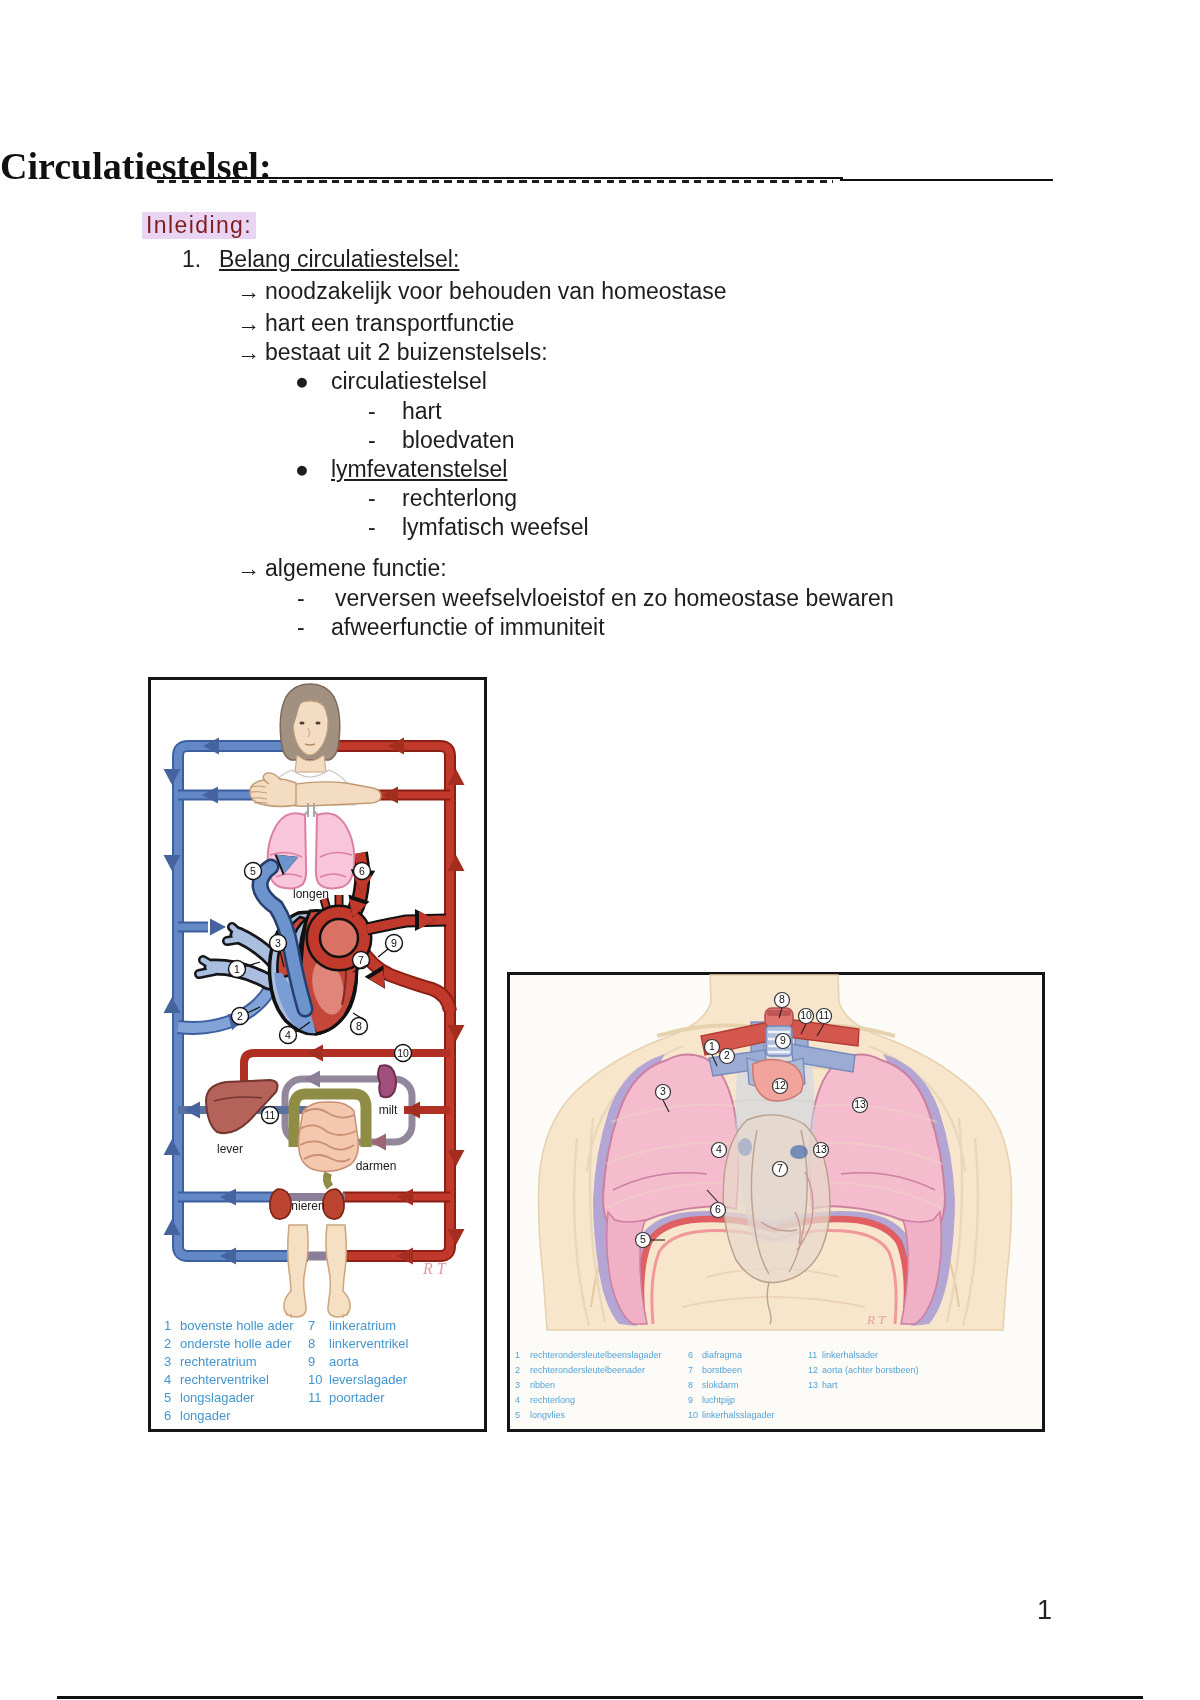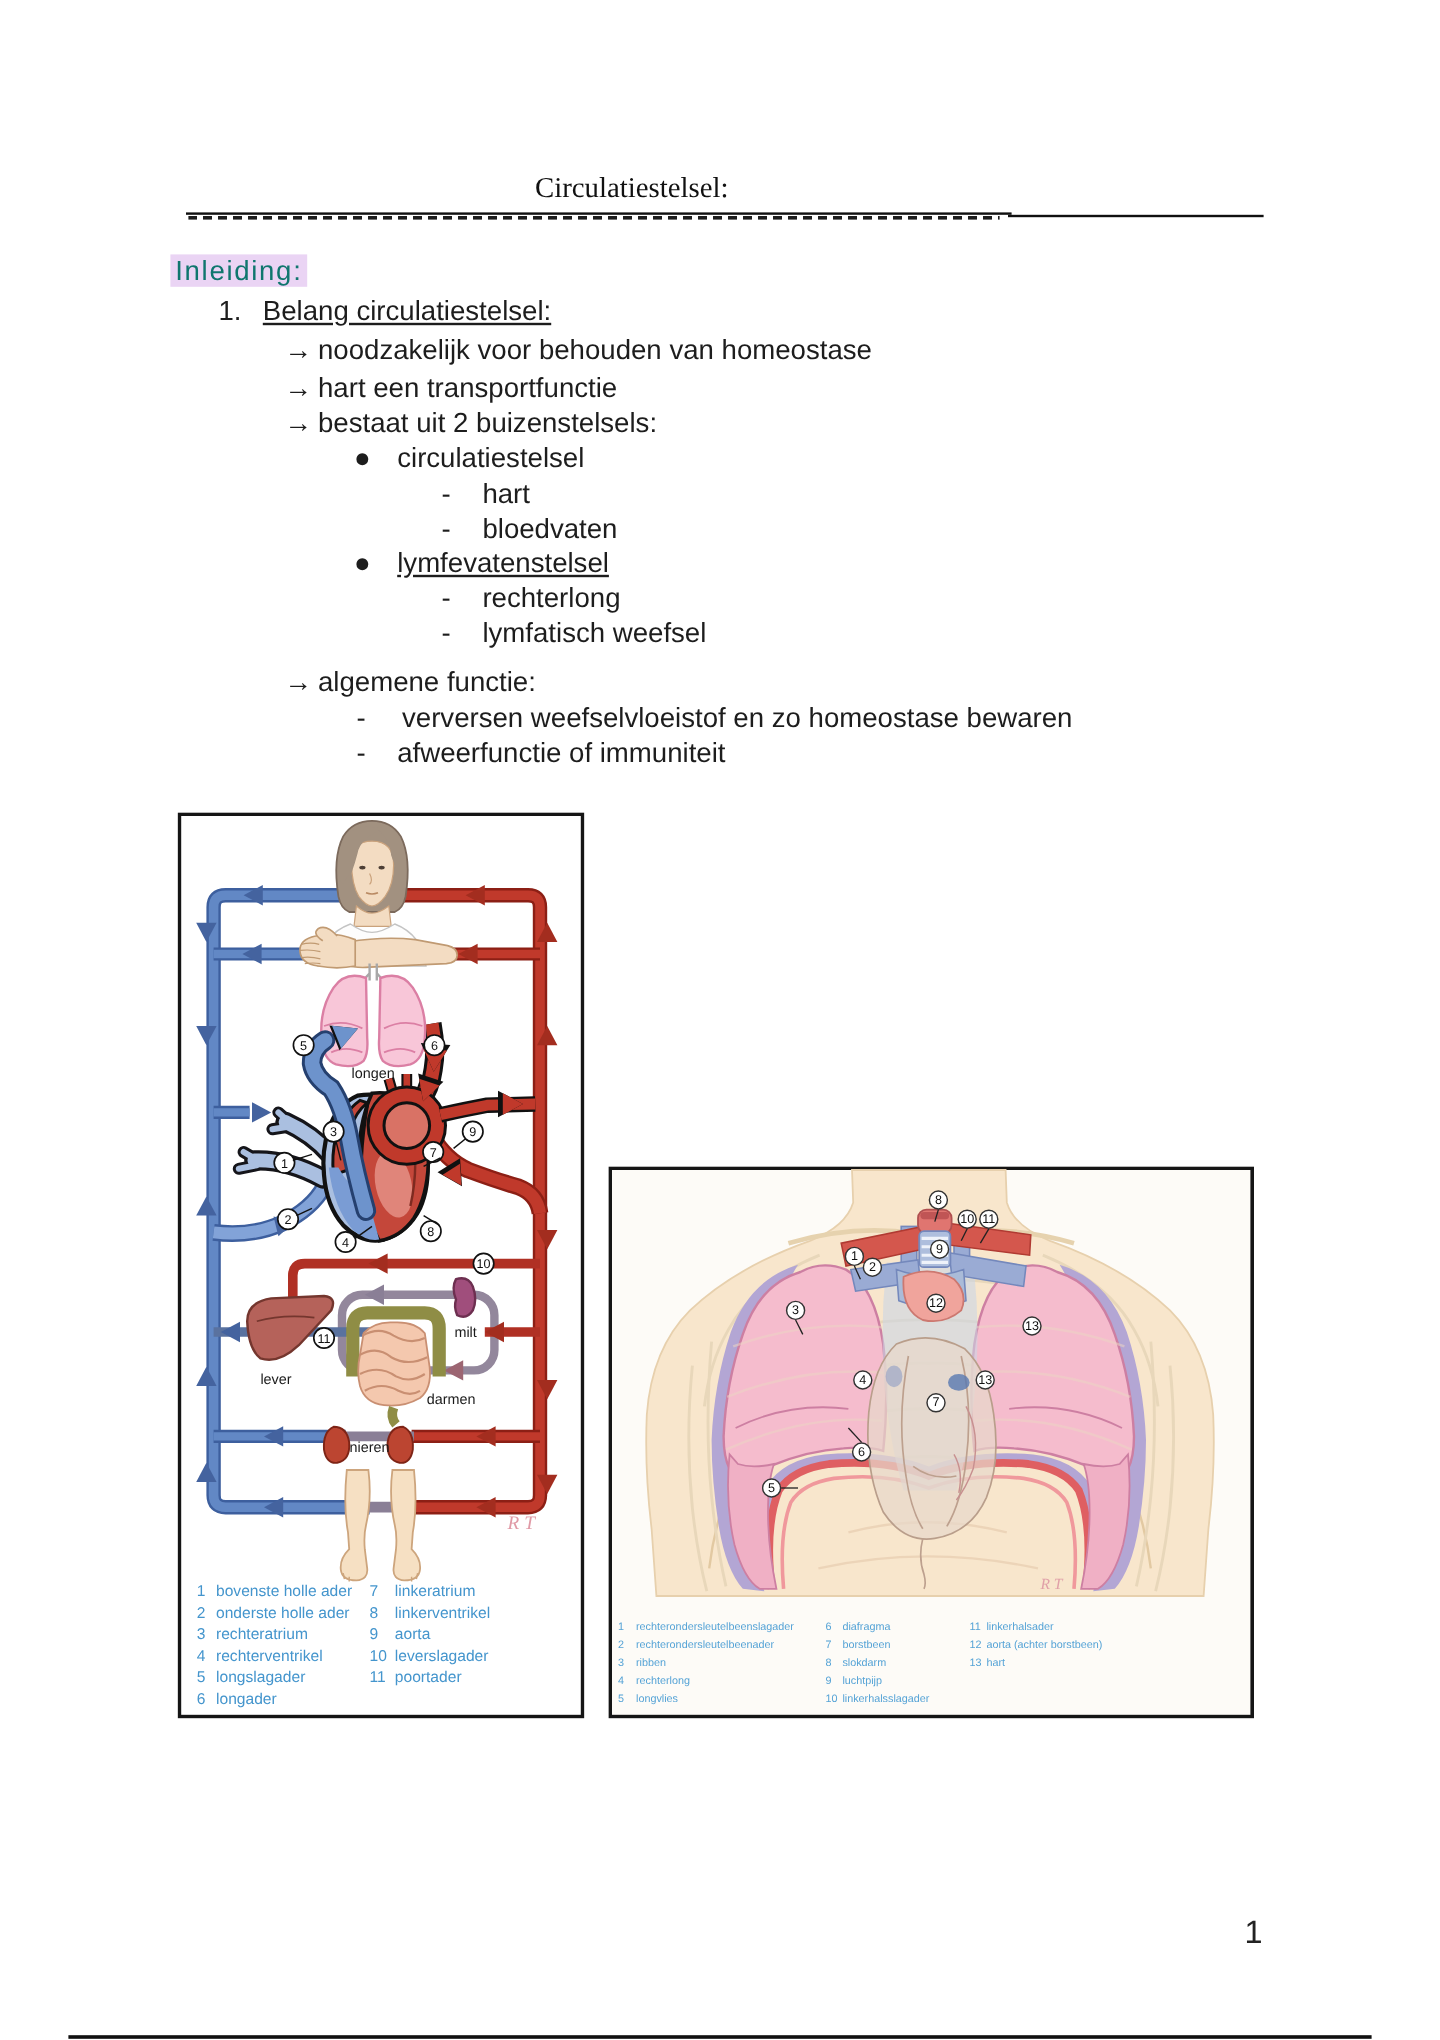--- a/index.html
+++ b/index.html
@@ -10,23 +10,23 @@
   .leg2{font-size:9px;fill:#55a3d6;font-family:"Liberation Sans",sans-serif;}
   .lbl{font-size:12px;fill:#1a1a1a;font-family:"Liberation Sans",sans-serif;}
   .num{font-size:10.5px;fill:#111;font-family:"Liberation Sans",sans-serif;text-anchor:middle;}
 </style>
 </head>
 <body>
 
 <div class="abs" style="left:155px;top:176.5px;width:688px;height:2.4px;background:#101010;"></div>
 <div class="abs" style="left:840px;top:179px;width:213px;height:2.4px;background:#101010;"></div>
 <div class="abs" style="left:157px;top:180px;width:676px;height:2.6px;background:repeating-linear-gradient(90deg,#1c1c1c 0 7px,rgba(0,0,0,0) 7px 12.5px);"></div>
-<div class="abs" style="left:0;top:144px;width:1053px;text-align:center;font-family:'Liberation Serif',serif;font-weight:normal;font-size:24px;color:#111;">Circulatiestelsel:</div>
-
-<div class="abs" style="left:142px;top:212px;font-size:23px;color:#0f766e;background:#ead4f4;padding:0 4px;letter-spacing:1.4px;">Inleiding:</div>
+<div class="abs" style="left:0;top:144px;width:1053px;text-align:left;font-family:'Liberation Serif',serif;font-weight:bold;font-size:38px;color:#111;">Circulatiestelsel:</div>
+
+<div class="abs" style="left:142px;top:212px;font-size:23px;color:#7f1d1d;background:#ead4f4;padding:0 4px;letter-spacing:1.4px;">Inleiding:</div>
 <div class="abs t" style="left:182px;top:246px;">1.</div>
 <div class="abs t" style="left:219px;top:246px;text-decoration:underline;text-align:right;">Belang circulatiestelsel:</div>
 <div class="abs t" style="left:237px;top:278px;">→</div>
 <div class="abs t" style="left:265px;top:278px;">noodzakelijk voor behouden van homeostase</div>
 <div class="abs t" style="left:237px;top:309.5px;">→</div>
 <div class="abs t" style="left:265px;top:309.5px;">hart een transportfunctie</div>
 <div class="abs t" style="left:237px;top:339px;">→</div>
 <div class="abs t" style="left:265px;top:339px;">bestaat uit 2 buizenstelsels:</div>
 <div class="abs t" style="left:295px;top:368px;">●</div>
 <div class="abs t" style="left:331px;top:368px;">circulatiestelsel</div>

